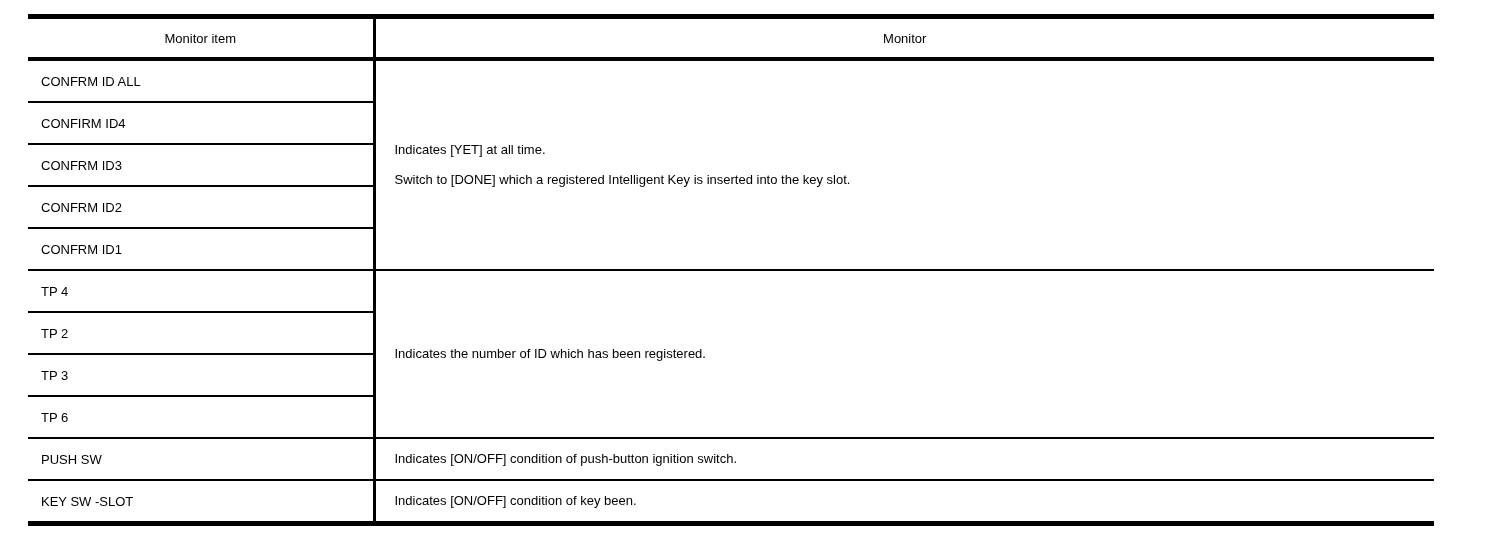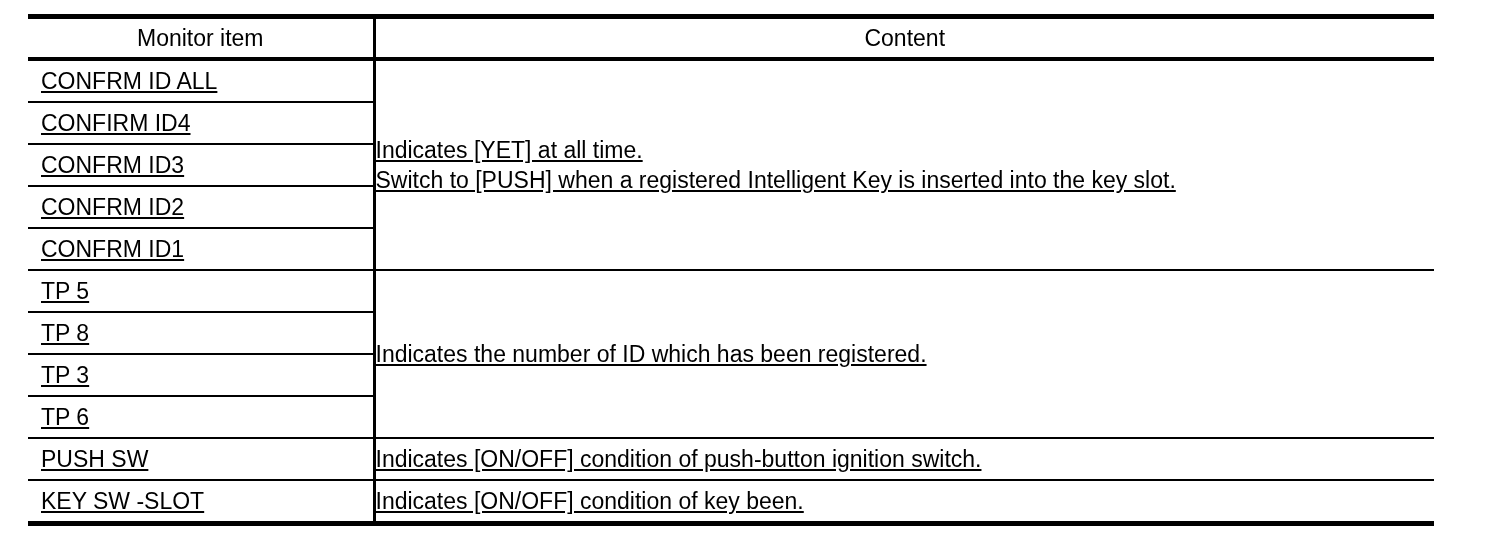--- a/index.html
+++ b/index.html
@@ -18,100 +18,99 @@
   }
   table.monitor-table {
     position: absolute;
     left: 28px;
     top: 14px;
     width: 1406px;
     border-collapse: collapse;
     table-layout: fixed;
     border-top: 5px solid #000;
     border-bottom: 5px solid #000;
-    font-size: 23px;
+    font-size: 13px;
   }
   col.col-item    { width: 346px; }
   col.col-content { width: 1060px; }
 
   .monitor-table th {
     height: 38px;
     font-weight: normal;
     text-align: center;
     vertical-align: middle;
     border-bottom: 4px solid #000;
     padding: 0;
   }
   .monitor-table th.item-col {
     border-right: 3px solid #000;
   }
   .monitor-table td {
     height: 40px;
     vertical-align: middle;
     padding: 0;
-    text-decoration: underline;
   }
   td.item {
     border-right: 3px solid #000;
     border-bottom: 2px solid #000;
     padding-left: 13px;
   }
   td.content {
     border-bottom: 2px solid #000;
-    padding-left: 0;
+    padding-left: 19px;
   }
   td.content .line {
     line-height: 30px;
   }
 </style>
 </head>
 <body>
 
 <div class="page">
   <table class="monitor-table">
     <colgroup>
       <col class="col-item">
       <col class="col-content">
     </colgroup>
     <thead>
       <tr>
         <th class="item-col">Monitor item</th>
-        <th>Content</th>
+        <th>Monitor</th>
       </tr>
     </thead>
     <tbody>
 
       <tr>
         <td class="item">CONFRM ID ALL</td>
         <td class="content" rowspan="5">
           <div class="line">Indicates [YET] at all time.</div>
-          <div class="line">Switch to [PUSH] when a registered Intelligent Key is inserted into the key slot.</div>
+          <div class="line">Switch to [DONE] which a registered Intelligent Key is inserted into the key slot.</div>
         </td>
       </tr>
       <tr>
         <td class="item">CONFIRM ID4</td>
       </tr>
       <tr>
         <td class="item">CONFRM ID3</td>
       </tr>
       <tr>
         <td class="item">CONFRM ID2</td>
       </tr>
       <tr>
         <td class="item">CONFRM ID1</td>
       </tr>
 
       <tr>
-        <td class="item">TP 5</td>
+        <td class="item">TP 4</td>
         <td class="content" rowspan="4">
           <div class="line">Indicates the number of ID which has been registered.</div>
         </td>
       </tr>
       <tr>
-        <td class="item">TP 8</td>
+        <td class="item">TP 2</td>
       </tr>
       <tr>
         <td class="item">TP 3</td>
       </tr>
       <tr>
         <td class="item">TP 6</td>
       </tr>
 
       <tr>
         <td class="item">PUSH SW</td>

